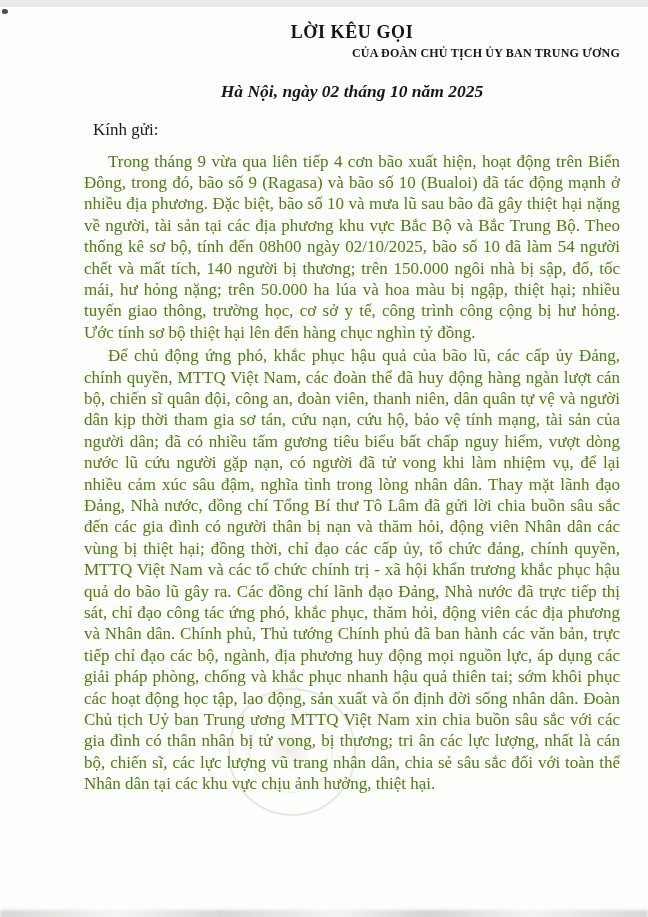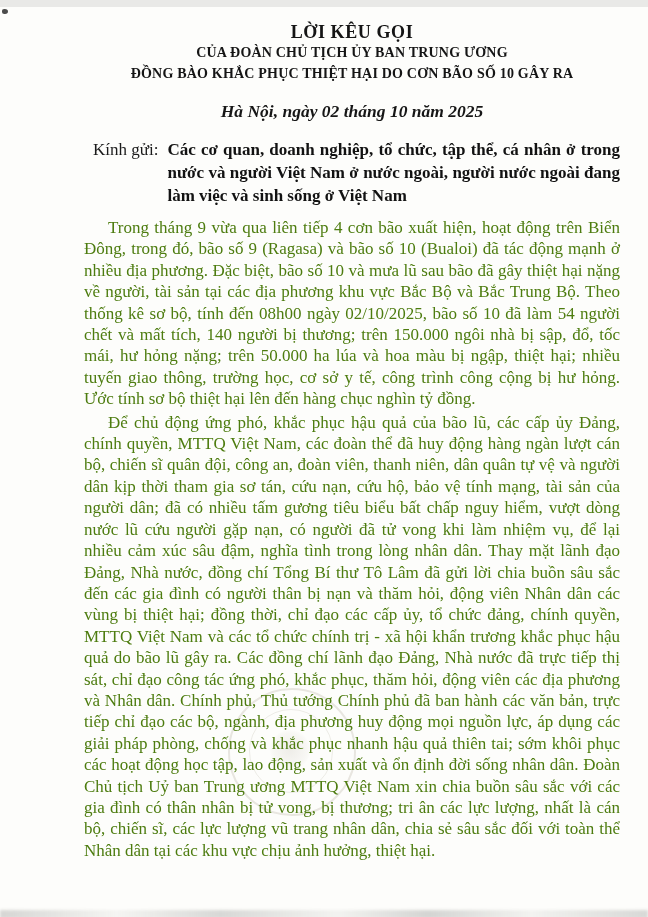--- a/index.html
+++ b/index.html
@@ -28,24 +28,25 @@
     text-align: center;
     color: #151515;
   }
   .doc-title {
     font-size: 18px;
     line-height: 22px;
     font-weight: bold;
     letter-spacing: 0.6px;
   }
   .doc-subtitle {
-    font-size: 14px;
+    font-size: 12px;
     line-height: 20.5px;
     font-weight: bold;
     letter-spacing: 0.2px;
+    text-align: right;
   }
   
   .dateline {
     margin-top: 16px;
     text-align: center;
     font-size: 17.5px;
     line-height: 22px;
     font-weight: bold;
     font-style: italic;
     color: #161616;
@@ -152,28 +153,26 @@
 
 <div class="page">
 
   <div class="corner-speck"></div>
 
   <div class="content">
 
     <header class="doc-header">
       <div class="doc-title">LỜI KÊU GỌI</div>
       <div class="doc-subtitle">CỦA ĐOÀN CHỦ TỊCH ỦY BAN TRUNG ƯƠNG</div>
-      <div class="doc-subtitle">ĐỒNG BÀO KHẮC PHỤC THIỆT HẠI DO CƠN BÃO SỐ 10 GÂY RA</div>
     </header>
 
     <div class="dateline">Hà Nội, ngày 02 tháng 10 năm 2025</div>
 
     <div class="salutation">
       <span class="sal-label">Kính gửi:</span>
-      <div class="sal-body">Các cơ quan, doanh nghiệp, tổ chức, tập thể, cá nhân ở trong nước và người Việt Nam ở nước ngoài, người nước ngoài đang làm việc và sinh sống ở Việt Nam</div>
     </div>
 
     <div class="body-text">
       <p class="para">Trong tháng 9 vừa qua liên tiếp 4 cơn bão xuất hiện, hoạt động trên Biển Đông, trong đó, bão số 9 (Ragasa) và bão số 10 (Bualoi) đã tác động mạnh ở nhiều địa phương. Đặc biệt, bão số 10 và mưa lũ sau bão đã gây thiệt hại nặng về người, tài sản tại các địa phương khu vực Bắc Bộ và Bắc Trung Bộ. Theo thống kê sơ bộ, tính đến 08h00 ngày 02/10/2025, bão số 10 đã làm 54 người chết và mất tích, 140 người bị thương; trên 150.000 ngôi nhà bị sập, đổ, tốc mái, hư hỏng nặng; trên 50.000 ha lúa và hoa màu bị ngập, thiệt hại; nhiều tuyến giao thông, trường học, cơ sở y tế, công trình công cộng bị hư hỏng. Ước tính sơ bộ thiệt hại lên đến hàng chục nghìn tỷ đồng.</p>
       <p class="para">Để chủ động ứng phó, khắc phục hậu quả của bão lũ, các cấp ủy Đảng, chính quyền, MTTQ Việt Nam, các đoàn thể đã huy động hàng ngàn lượt cán bộ, chiến sĩ quân đội, công an, đoàn viên, thanh niên, dân quân tự vệ và người dân kịp thời tham gia sơ tán, cứu nạn, cứu hộ, bảo vệ tính mạng, tài sản của người dân; đã có nhiều tấm gương tiêu biểu bất chấp nguy hiểm, vượt dòng nước lũ cứu người gặp nạn, có người đã tử vong khi làm nhiệm vụ, để lại nhiều cảm xúc sâu đậm, nghĩa tình trong lòng nhân dân. Thay mặt lãnh đạo Đảng, Nhà nước, đồng chí Tổng Bí thư Tô Lâm đã gửi lời chia buồn sâu sắc đến các gia đình có người thân bị nạn và thăm hỏi, động viên Nhân dân các vùng bị thiệt hại; đồng thời, chỉ đạo các cấp ủy, tổ chức đảng, chính quyền, MTTQ Việt Nam và các tổ chức chính trị - xã hội khẩn trương khắc phục hậu quả do bão lũ gây ra. Các đồng chí lãnh đạo Đảng, Nhà nước đã trực tiếp thị sát, chỉ đạo công tác ứng phó, khắc phục, thăm hỏi, động viên các địa phương và Nhân dân. Chính phủ, Thủ tướng Chính phủ đã ban hành các văn bản, trực tiếp chỉ đạo các bộ, ngành, địa phương huy động mọi nguồn lực, áp dụng các giải pháp phòng, chống và khắc phục nhanh hậu quả thiên tai; sớm khôi phục các hoạt động học tập, lao động, sản xuất và ổn định đời sống nhân dân. Đoàn Chủ tịch Uỷ ban Trung ương MTTQ Việt Nam xin chia buồn sâu sắc với các gia đình có thân nhân bị tử vong, bị thương; tri ân các lực lượng, nhất là cán bộ, chiến sĩ, các lực lượng vũ trang nhân dân, chia sẻ sâu sắc đối với toàn thể Nhân dân tại các khu vực chịu ảnh hưởng, thiệt hại.</p>
     </div>
 
   </div>
 
   <div class="seal-ghost"></div>

